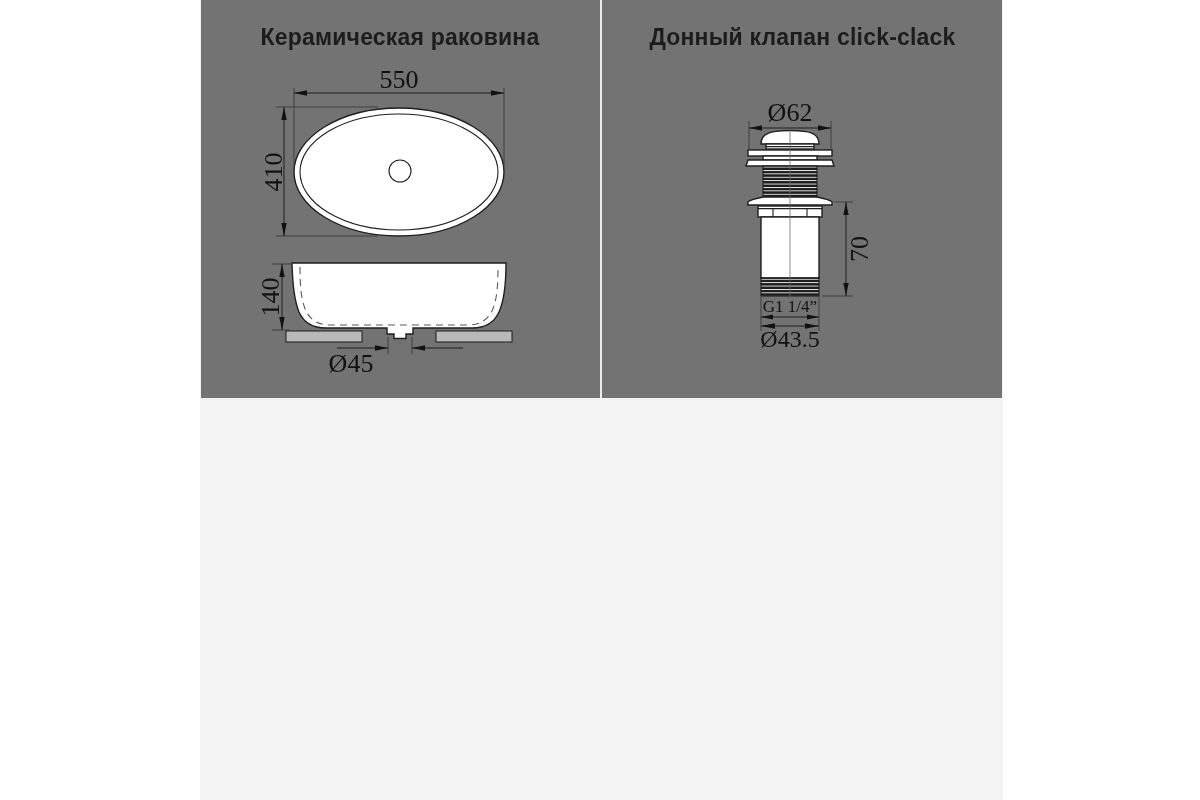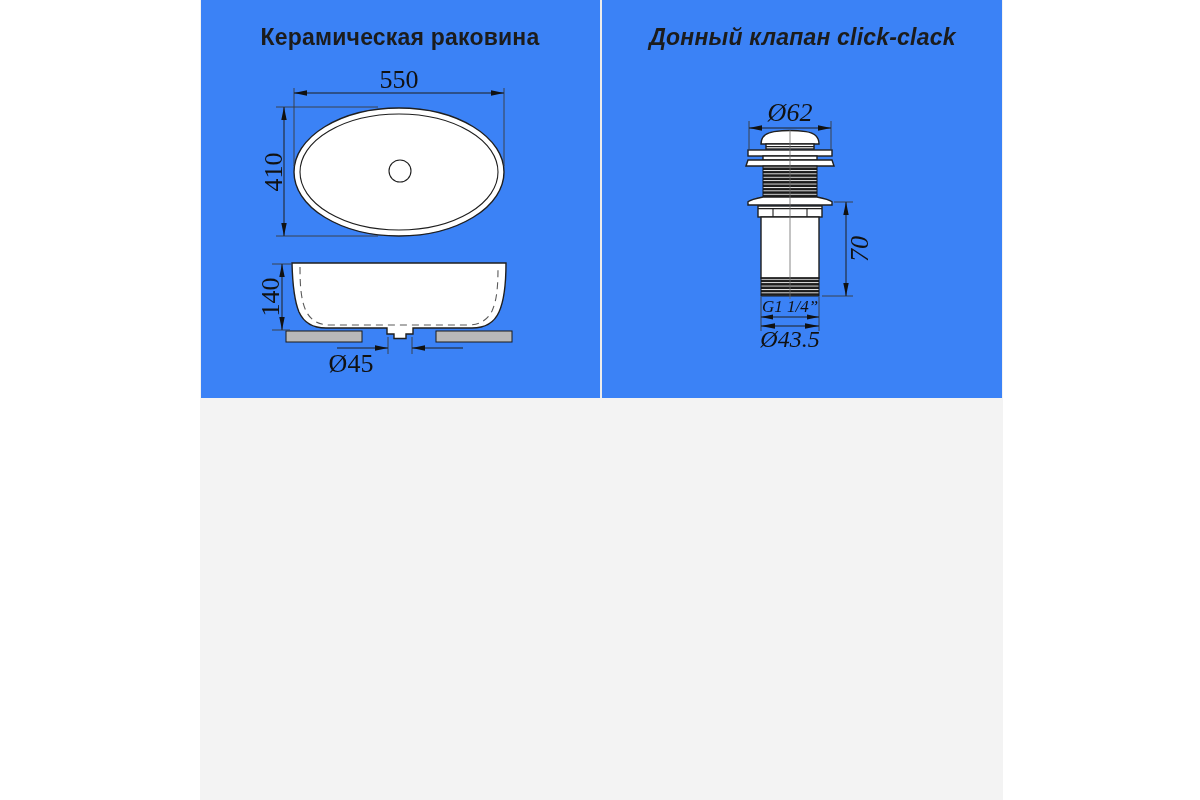--- a/index.html
+++ b/index.html
@@ -4,26 +4,26 @@
 <style>
   html,body{margin:0;padding:0;}
   body{
     width:1200px;height:800px;position:relative;overflow:hidden;
     background:#ffffff;
     font-family:"Liberation Sans", sans-serif;
   }
   .gallery{position:absolute;left:200px;top:0;width:803px;height:800px;}
   .panels{
     position:absolute;left:0;top:0;width:803px;height:398px;
-    display:flex;background:#3b82f6;
+    display:flex;background:#737373;
     box-shadow:inset 1px 0 0 #f2f2f2, inset -1px 0 0 #f2f2f2;
   }
   .panel{position:relative;height:398px;}
   .panel.left{width:400px;}
-  .panel.right{width:401px;font-style:italic;}
+  .panel.right{width:401px;}
   .divider{width:2px;height:398px;background:var(--divider,#ececec);}
   .lower{
     position:absolute;left:0;top:398px;width:803px;height:402px;
     background:var(--lower_bg,#f3f3f3);
   }
   .panel-title{
     position:absolute;left:0;top:25px;width:100%;
     text-align:center;font-size:23px;font-weight:700;letter-spacing:.2px;
     color:#1c1c1c;line-height:1.1;
   }

